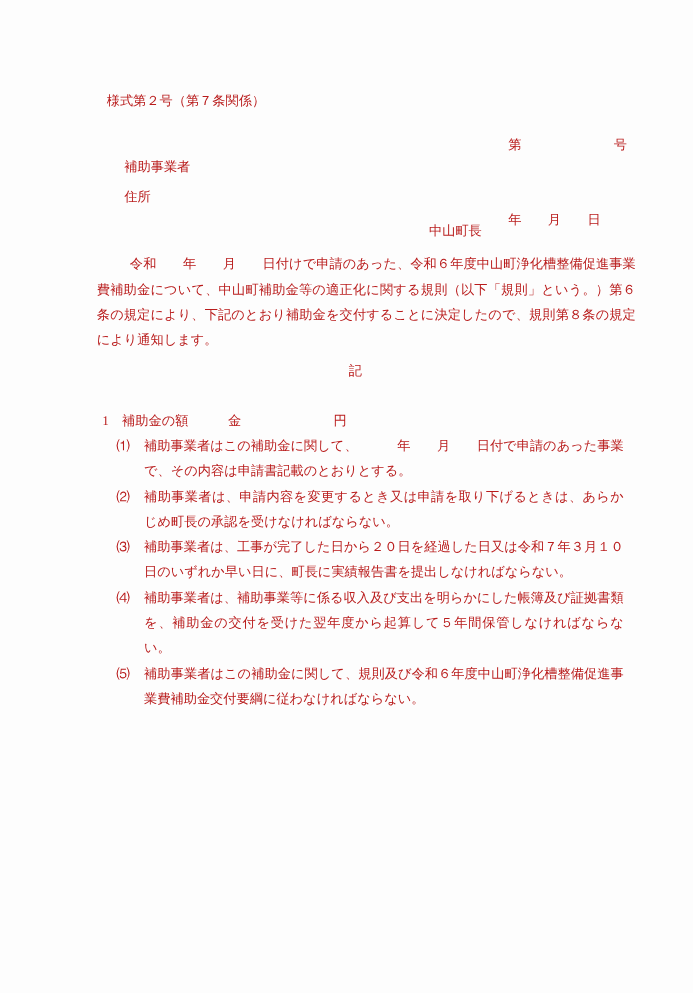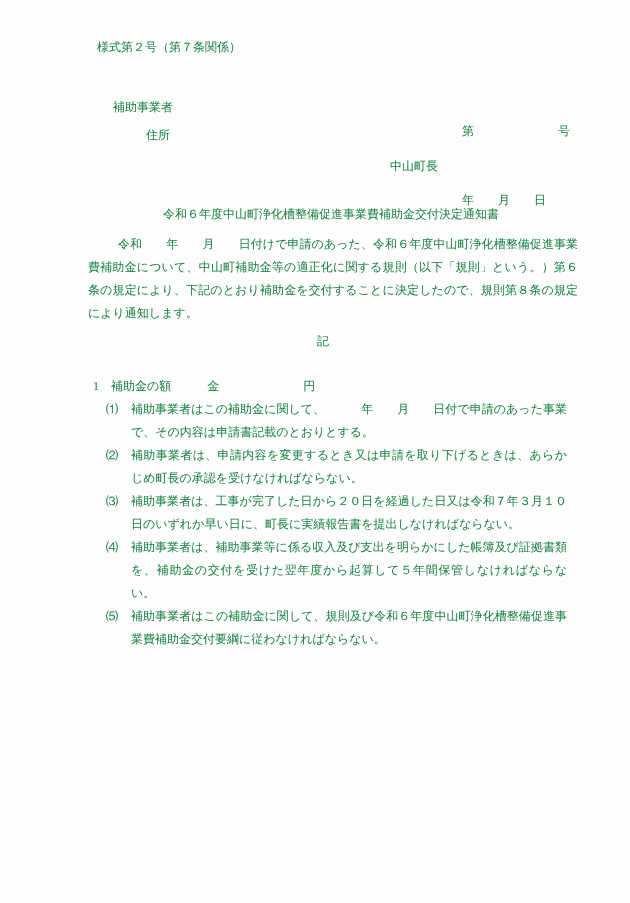--- a/index.html
+++ b/index.html
@@ -5,41 +5,41 @@
   html, body {
     margin: 0;
     padding: 0;
     background: #fdfdfd;
   }
   .page {
     position: relative;
     width: 630px;
     height: 903px;
     box-sizing: border-box;
-    padding: 36px 0 0 88px;
+    padding: 80px 0 0 88px;
     background: #fdfdfd;
-    color: #15803d;
+    color: #b91c1c;
     font-family: "Liberation Serif", "DejaVu Serif", serif;
     font-size: 12px;
     line-height: 23px;
   }
   .line { line-height: 23px; white-space: pre-wrap; }
 
   .form-label   { margin-left: 9px; }
 
   .ref-block {
     position: absolute;
     top: 74px;
     left: 462px;
     line-height: 23px;
     white-space: pre;
   }
 
   .addressee-label { margin-left: 25px;  margin-top: 37px; }
-  .address-label   { margin-left: 58px; margin-top: 5px; }
+  .address-label   { margin-left: 25px; margin-top: 5px; }
   .name-line       { margin-left: 47px; margin-top: 3px; }
 
   .sender { margin-left: 302px; margin-top: 8px; }
 
   .doc-title {
     width: 486px;
     text-align: center;
     margin-top: 25px;
     line-height: 23px;
   }
@@ -82,21 +82,20 @@
   <div class="ref-block">
     <div class="line">第　　　　　　　号</div>
     <div class="line">年　　月　　日</div>
   </div>
 
   <div class="line addressee-label">補助事業者</div>
   <div class="line address-label">住所</div>
 
   <div class="line sender">中山町長</div>
 
-  <div class="doc-title">令和６年度中山町浄化槽整備促進事業費補助金交付決定通知書</div>
 
   <div class="body-para">　令和　　年　　月　　日付けで申請のあった、令和６年度中山町浄化槽整備促進事業費補助金について、中山町補助金等の適正化に関する規則（以下「規則」という。）第６条の規定により、下記のとおり補助金を交付することに決定したので、規則第８条の規定により通知します。</div>
 
   <div class="record-marker">記</div>
 
   <div class="line amount-line">1　補助金の額　　　金　　　　　　　円</div>
 
 
   <div class="conditions">
     <div class="cond-item">

